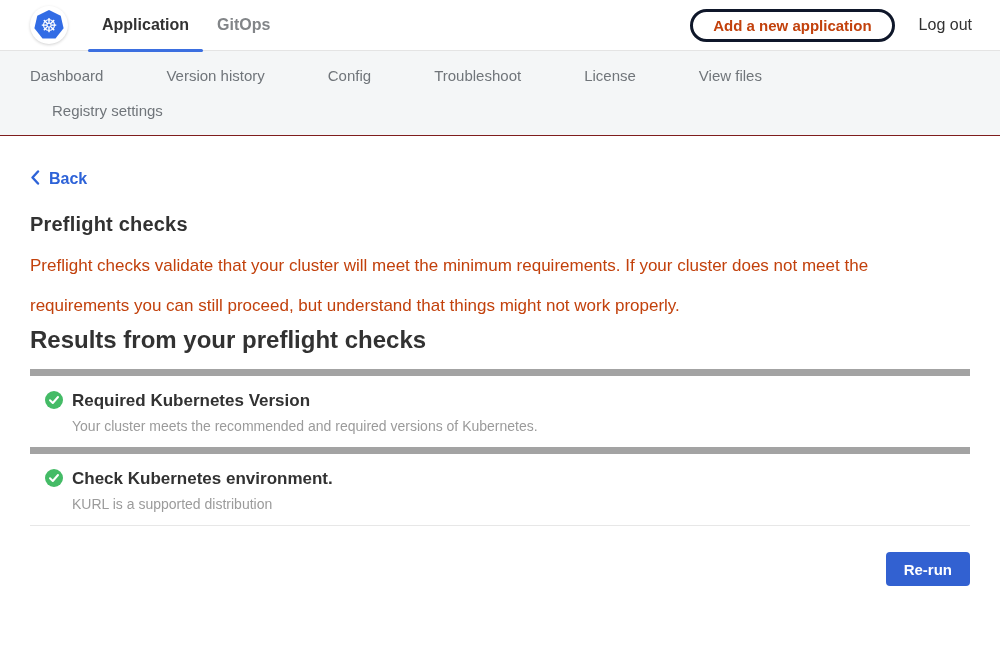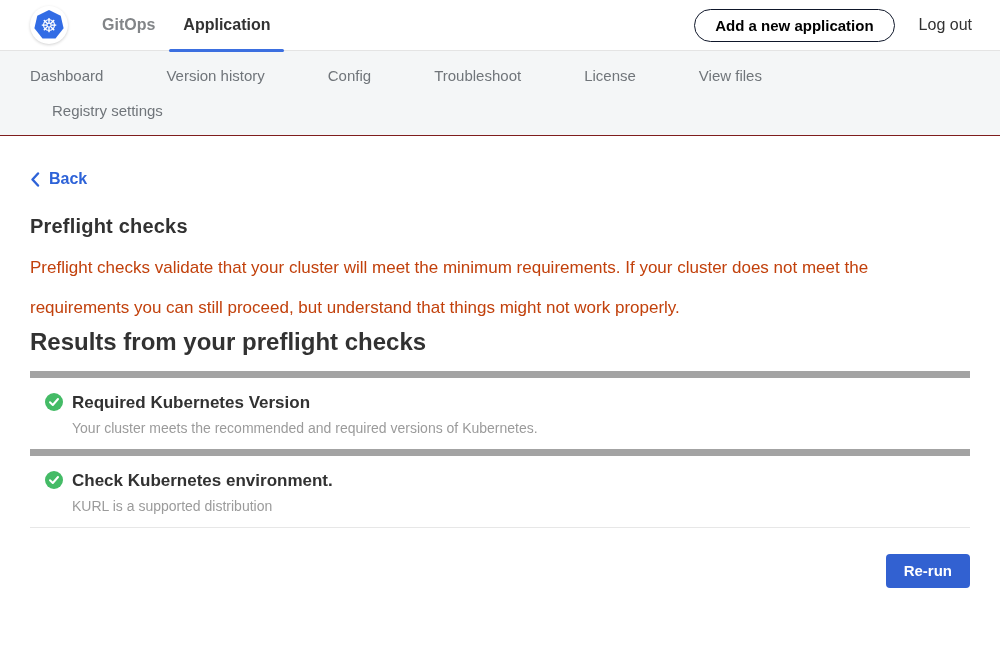--- a/index.html
+++ b/index.html
@@ -12,35 +12,35 @@
   .logo-wrap { width: 38px; height: 38px; border-radius: 50%; background: #fff;
     box-shadow: 0 1px 3px rgba(0,0,0,0.18); display: flex; align-items: center;
     justify-content: center; margin-right: 20px; flex: 0 0 auto; }
   .tabs { display: flex; height: 51px; }
   .tab { position: relative; display: flex; align-items: center; padding: 0 14px;
     font-size: 16px; font-weight: 700; color: #828588; cursor: pointer; }
   .tab.active { color: #323232; }
   .tab.active::after { content: ""; position: absolute; left: 0; right: 0; bottom: -1px;
     height: 3px; background: #3B6FE0; border-radius: 2px; }
   .header-spacer { flex: 1; }
-  .add-app-btn { border: 1px solid #0f172a; background: #fff; color: #000000;
+  .add-app-btn { border: 3px solid #0f172a; background: #fff; color: #c2410c;
     font-family: inherit; font-size: 15px; font-weight: 700; border-radius: 17px;
     height: 33px; padding: 0 20px; cursor: pointer; margin-right: 24px; }
   .logout { font-size: 16px; font-weight: 500; color: #323232; cursor: pointer; }
 
   
   .subnav { background: #f4f6f7; border-bottom: 1px solid #7f1d1d;
     padding: 7px 30px 7px 30px; display: flex; flex-wrap: wrap; width: 1000px; }
   .subnav-item { font-size: 15px; color: #70757a; line-height: 35px; height: 35px;
     margin-right: 63px; cursor: pointer; white-space: nowrap; }
   .subnav-item.indent { margin-left: 22px; }
 
   
   .main { padding: 34px 30px 0 30px; }
-  .back-link { display: inline-flex; align-items: center; color: #2e63d8;
+  .back-link { display: inline-flex; color: #2e63d8;
     font-size: 16px; font-weight: 700; cursor: pointer; text-decoration: none; }
   .back-link svg { margin-right: 9px; }
   h1.page-title { font-size: 20px; font-weight: 700; color: #323232;
     margin-top: 24px; letter-spacing: 0.2px; }
   .page-desc { margin-top: 10px; font-size: 17px; line-height: 40px;
     color: #c2410c; max-width: 930px; }
   h2.results-title { font-size: 24px; font-weight: 700; color: #323232; }
 
   .check-list { list-style: none; margin-top: 15px; }
   .check-item { border-top: 7px solid #a3a3a3; padding: 13px 0 12px 15px;
@@ -59,22 +59,22 @@
 <body>
 
 <div class="header">
   <div class="logo-wrap">
     <svg width="32" height="32" viewBox="0 0 32 32">
       <polygon points="16,1 27.7,6.7 30.6,19.3 22.5,29.5 9.5,29.5 1.4,19.3 4.3,6.7" fill="#326ce5"></polygon>
       <text x="16" y="22.5" text-anchor="middle" font-size="19" fill="#ffffff" font-family="DejaVu Sans, sans-serif">☸</text>
     </svg>
   </div>
   <div class="tabs">
+    <div class="tab active">Application</div>
     <div class="tab">GitOps</div>
-    <div class="tab active">Application</div>
   </div>
   <div class="header-spacer"></div>
   <button class="add-app-btn">Add a new application</button>
   <div class="logout">Log out</div>
 </div>
 
 <div class="subnav">
   <div class="subnav-item">Dashboard</div>
   <div class="subnav-item">Version history</div>
   <div class="subnav-item">Config</div>

